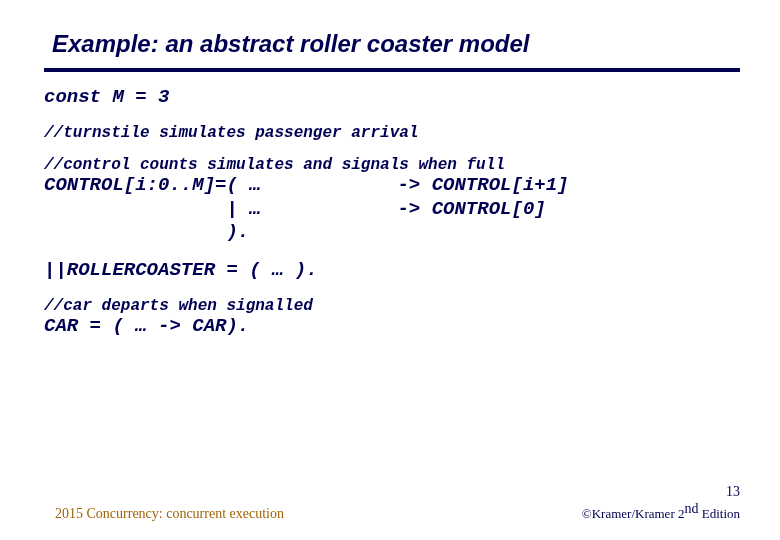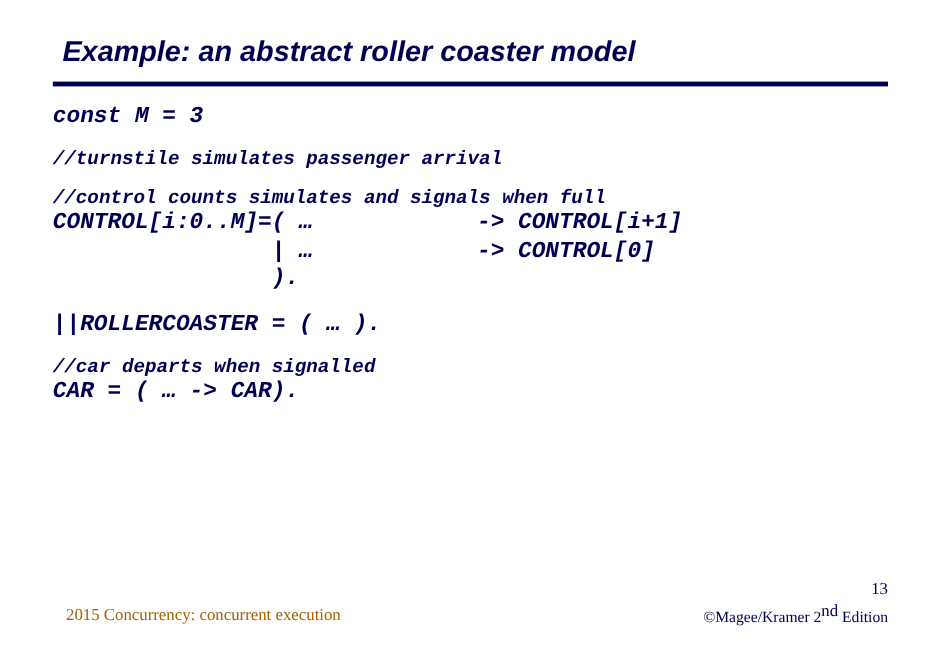--- a/index.html
+++ b/index.html
@@ -101,14 +101,14 @@
   <div class="block">
     <div class="comment">//car departs when signalled</div>
     <div class="code">CAR = ( … -&gt; CAR).</div>
   </div>
 
 </div>
 
 <div class="pagenum">13</div>
 <div class="footer-left">2015  Concurrency: concurrent execution</div>
 <div class="footer-right">
-  <span>©Magee/Kramer </span><span>2</span><sup>nd</sup><span> Edition</span>
+  <span>©Kramer/Kramer </span><span>2</span><sup>nd</sup><span> Edition</span>
 </div>
 
 </body></html>

